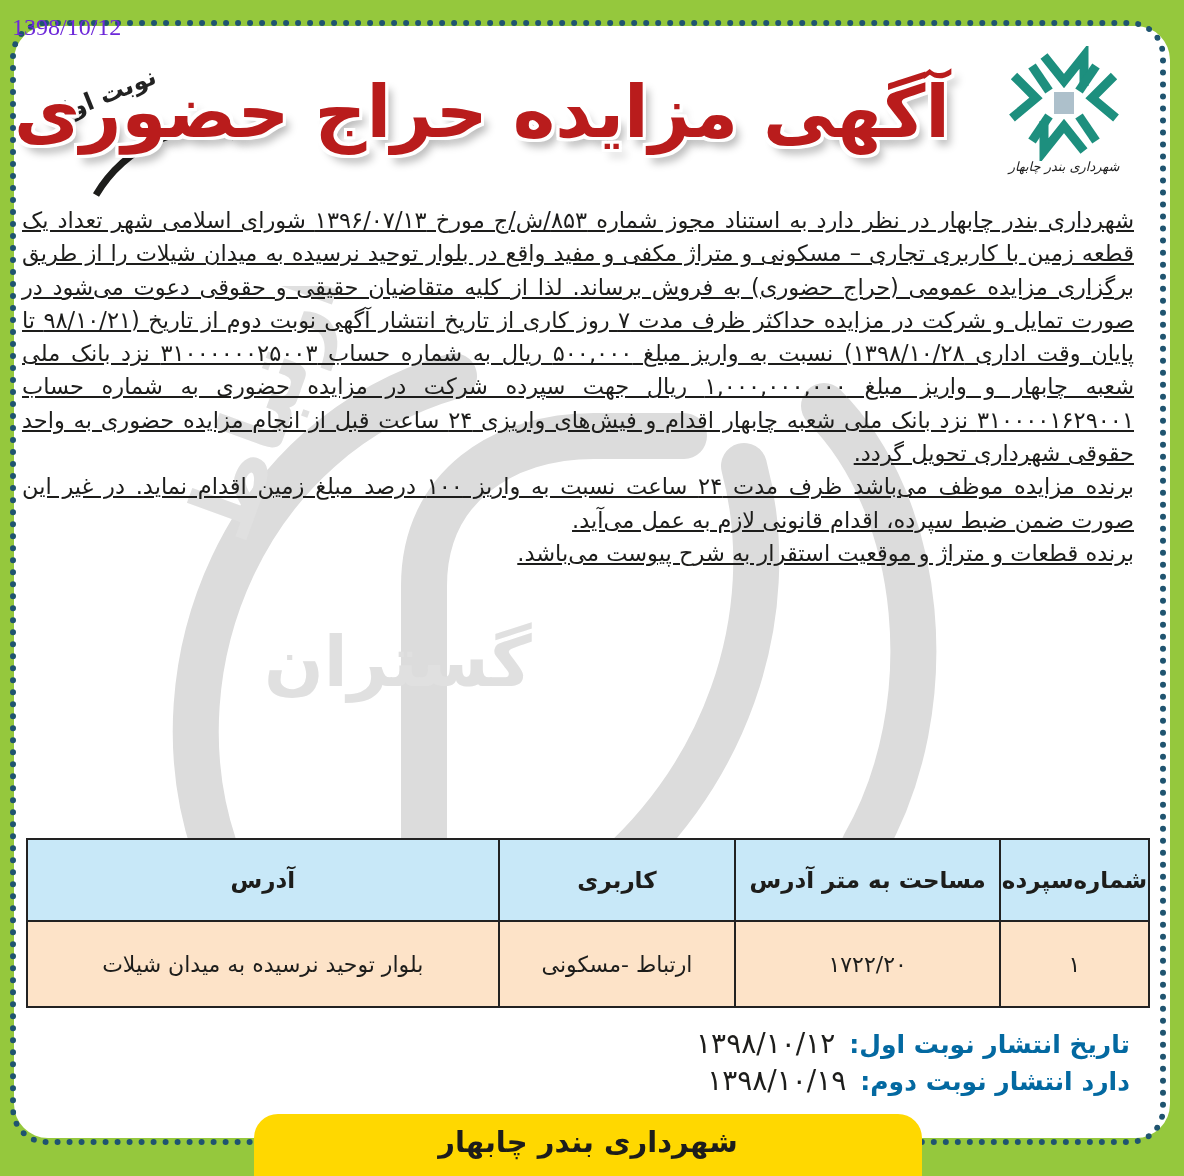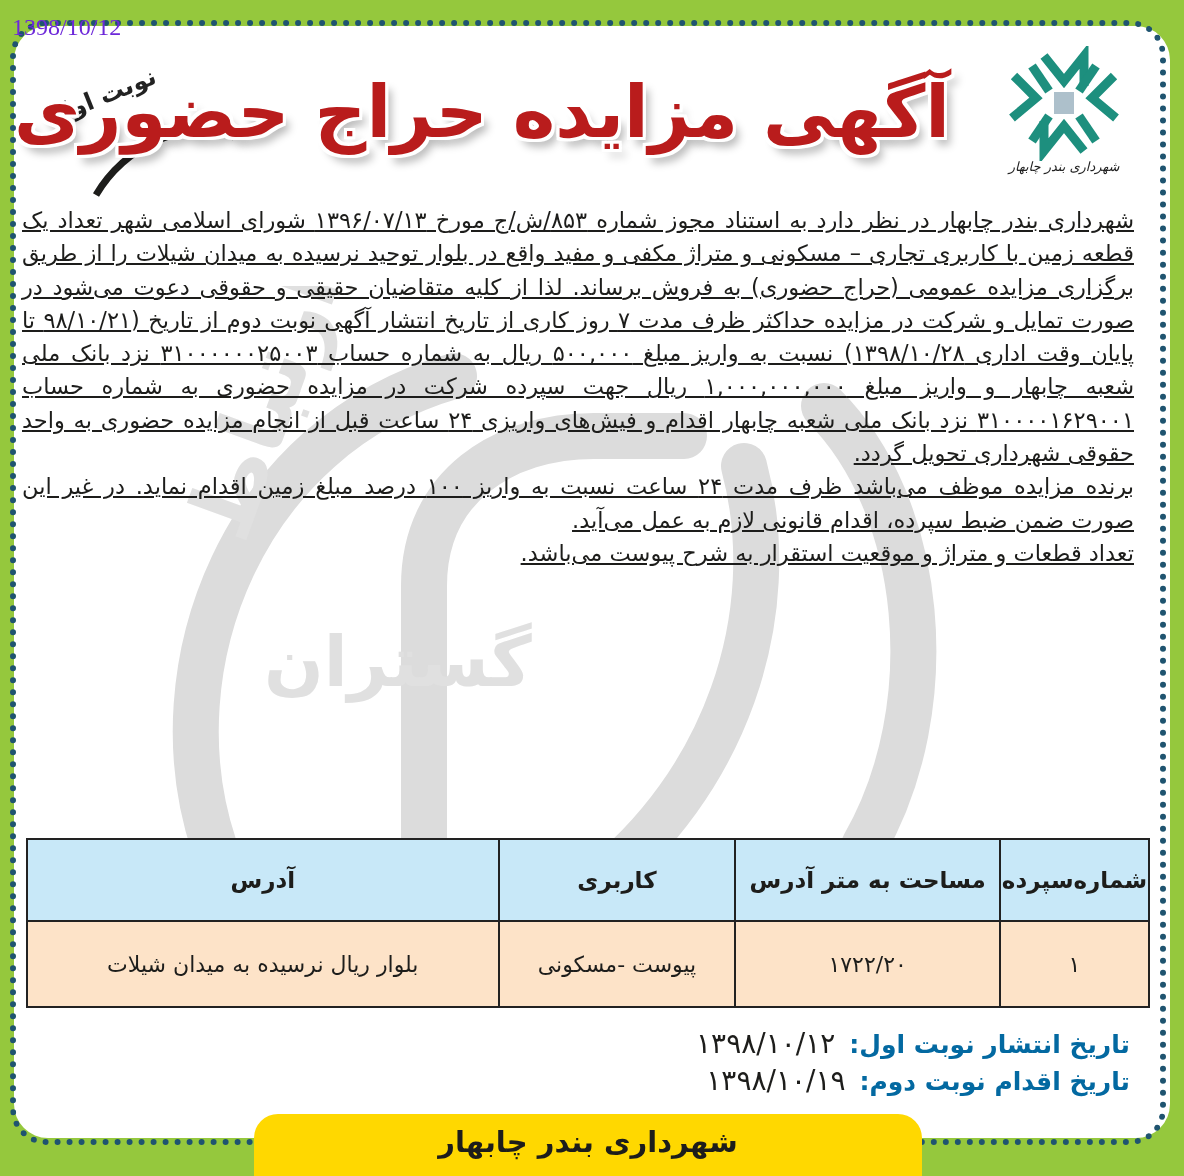--- a/index.html
+++ b/index.html
@@ -252,21 +252,21 @@
         </g>
         <rect x="50" y="46" width="20" height="22" fill="#8aa5b5" opacity="0.7"></rect>
       </svg>
       <div class="logo-caption">شهرداری بندر چابهار</div>
     </div>
   </div>
 
   <div class="body-text">
     <p>شهرداری بندر چابهار در نظر دارد به استناد مجوز شماره ۸۵۳/ش/ج مورخ ۱۳۹۶/۰۷/۱۳ شورای اسلامی شهر تعداد یک قطعه زمین با کاربری تجاری – مسکونی و متراژ مکفی و مفید واقع در بلوار توحید نرسیده به میدان شیلات را از طریق برگزاری مزایده عمومی (حراج حضوری) به فروش برساند. لذا از کلیه متقاضیان حقیقی و حقوقی دعوت می‌شود در صورت تمایل و شرکت در مزایده حداکثر ظرف مدت ۷ روز کاری از تاریخ انتشار آگهی نوبت دوم از تاریخ (۹۸/۱۰/۲۱ تا پایان وقت اداری ۱۳۹۸/۱۰/۲۸) نسبت به واریز مبلغ ۵۰۰,۰۰۰ ریال به شماره حساب ۳۱۰۰۰۰۰۰۲۵۰۰۳ نزد بانک ملی شعبه چابهار و واریز مبلغ ۱,۰۰۰,۰۰۰,۰۰۰ ریال جهت سپرده شرکت در مزایده حضوری به شماره حساب ۳۱۰۰۰۰۱۶۲۹۰۰۱ نزد بانک ملی شعبه چابهار اقدام و فیش‌های واریزی ۲۴ ساعت قبل از انجام مزایده حضوری به واحد حقوقی شهرداری تحویل گردد.</p>
     <p>برنده مزایده موظف می‌باشد ظرف مدت ۲۴ ساعت نسبت به واریز ۱۰۰ درصد مبلغ زمین اقدام نماید. در غیر این صورت ضمن ضبط سپرده، اقدام قانونی لازم به عمل می‌آید.</p>
-    <p>تعداد قطعات و متراژ و موقعیت استقرار به شرح پیوست می‌باشد.</p>
+    <p>برنده قطعات و متراژ و موقعیت استقرار به شرح پیوست می‌باشد.</p>
   </div>
 
   <div class="table-wrap">
     <table>
       <colgroup>
         <col style="width:136px">
         <col style="width:268px">
         <col style="width:240px">
         <col style="width:480px">
       </colgroup>
@@ -275,34 +275,34 @@
           <th>شماره‌سپرده</th>
           <th>مساحت به متر آدرس</th>
           <th>کاربری</th>
           <th>آدرس</th>
         </tr>
       </thead>
       <tbody>
         <tr>
           <td>۱</td>
           <td>۱۷۲۲/۲۰</td>
-          <td>پیوست -مسکونی</td>
-          <td>بلوار ریال نرسیده به میدان شیلات</td>
+          <td>ارتباط -مسکونی</td>
+          <td>بلوار توحید نرسیده به میدان شیلات</td>
         </tr>
       </tbody>
     </table>
   </div>
 
   <div class="pubdates">
     <div class="pub-line">
       <span class="pub-label">تاریخ انتشار نوبت اول:</span>
       <span class="pub-value">۱۳۹۸/۱۰/۱۲</span>
     </div>
     <div class="pub-line">
-      <span class="pub-label">تاریخ اقدام نوبت دوم:</span>
+      <span class="pub-label">دارد انتشار نوبت دوم:</span>
       <span class="pub-value">۱۳۹۸/۱۰/۱۹</span>
     </div>
   </div>
 </div>
 
 <div class="dots"></div>
 
 <div class="footer-bar">
   <div class="footer-label">شهرداری بندر چابهار</div>
 </div>

